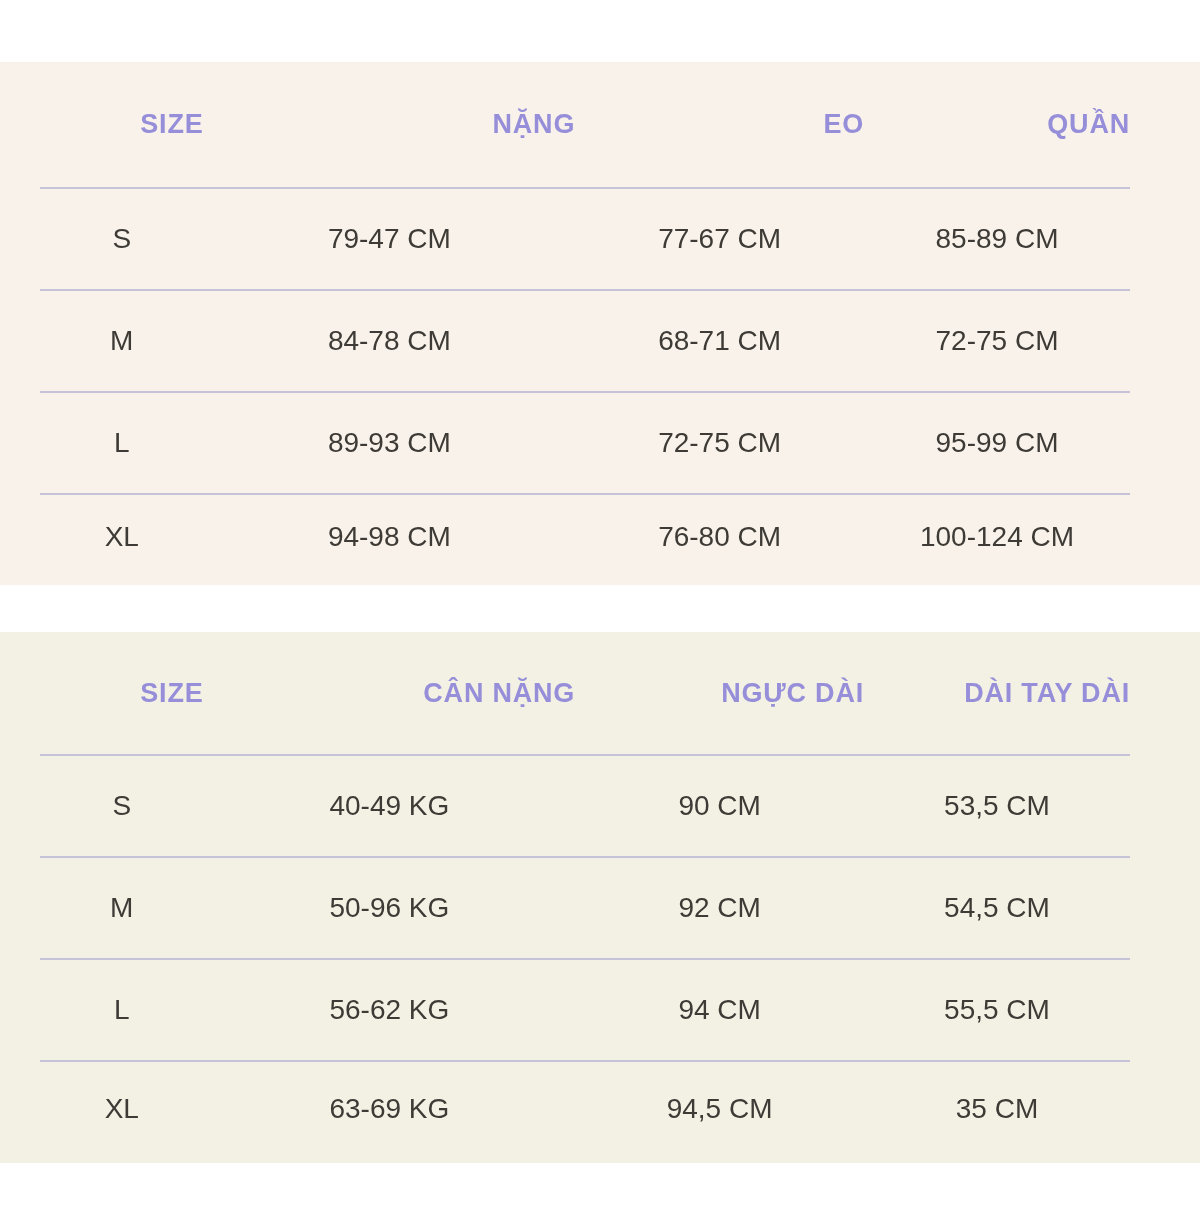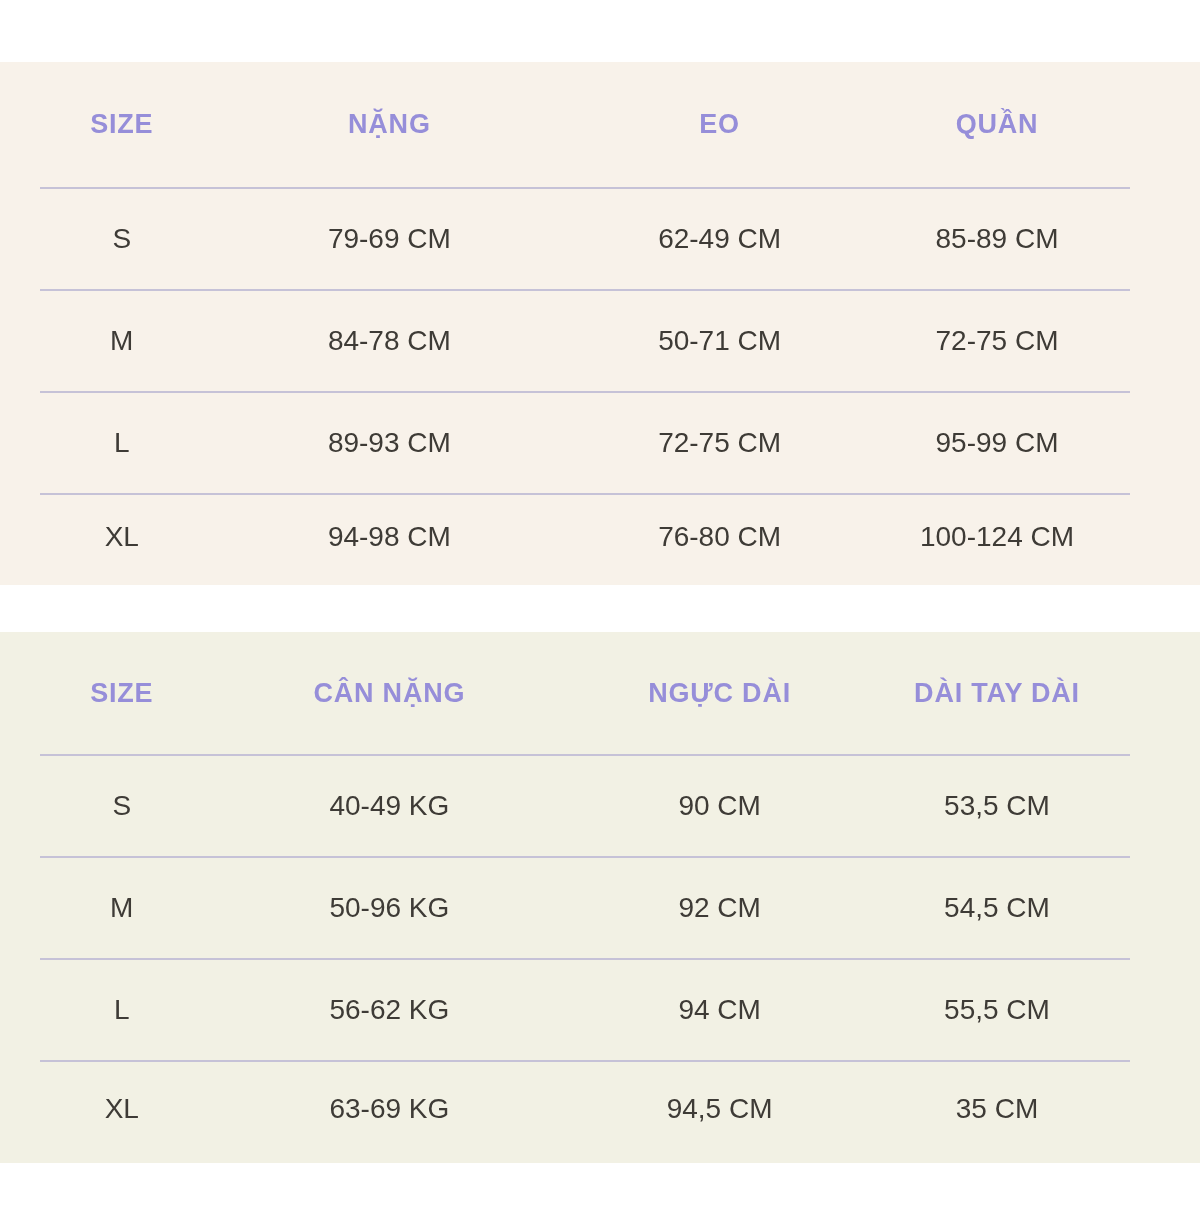--- a/index.html
+++ b/index.html
@@ -32,21 +32,21 @@
   col.c1 { width: 15%; }
   col.c2 { width: 34.1%; }
   col.c3 { width: 26.5%; }
   col.c4 { width: 24.4%; }
 
   .size-table th {
     color: #968ed9;
     font-size: 27px;
     font-weight: bold;
     letter-spacing: 0.8px;
-    text-align: center;
+    text-align: right;
     vertical-align: middle;
     border-bottom: 2px solid #c6c2d7;
   }
   .panel-1 .size-table th { height: 126px; }
   .panel-2 .size-table th { height: 123px; }
 
   .size-table td {
     color: #3e3b36;
     font-size: 28px;
     font-weight: normal;
@@ -76,28 +76,28 @@
       <tr>
         <th>SIZE</th>
         <th>NẶNG</th>
         <th>EO</th>
         <th>QUẦN</th>
       </tr>
     </thead>
     <tbody>
       <tr>
         <td>S</td>
-        <td>79-69 CM</td>
-        <td>62-49 CM</td>
+        <td>79-47 CM</td>
+        <td>77-67 CM</td>
         <td>85-89 CM</td>
       </tr>
       <tr>
         <td>M</td>
         <td>84-78 CM</td>
-        <td>50-71 CM</td>
+        <td>68-71 CM</td>
         <td>72-75 CM</td>
       </tr>
       <tr>
         <td>L</td>
         <td>89-93 CM</td>
         <td>72-75 CM</td>
         <td>95-99 CM</td>
       </tr>
       <tr>
         <td>XL</td>

